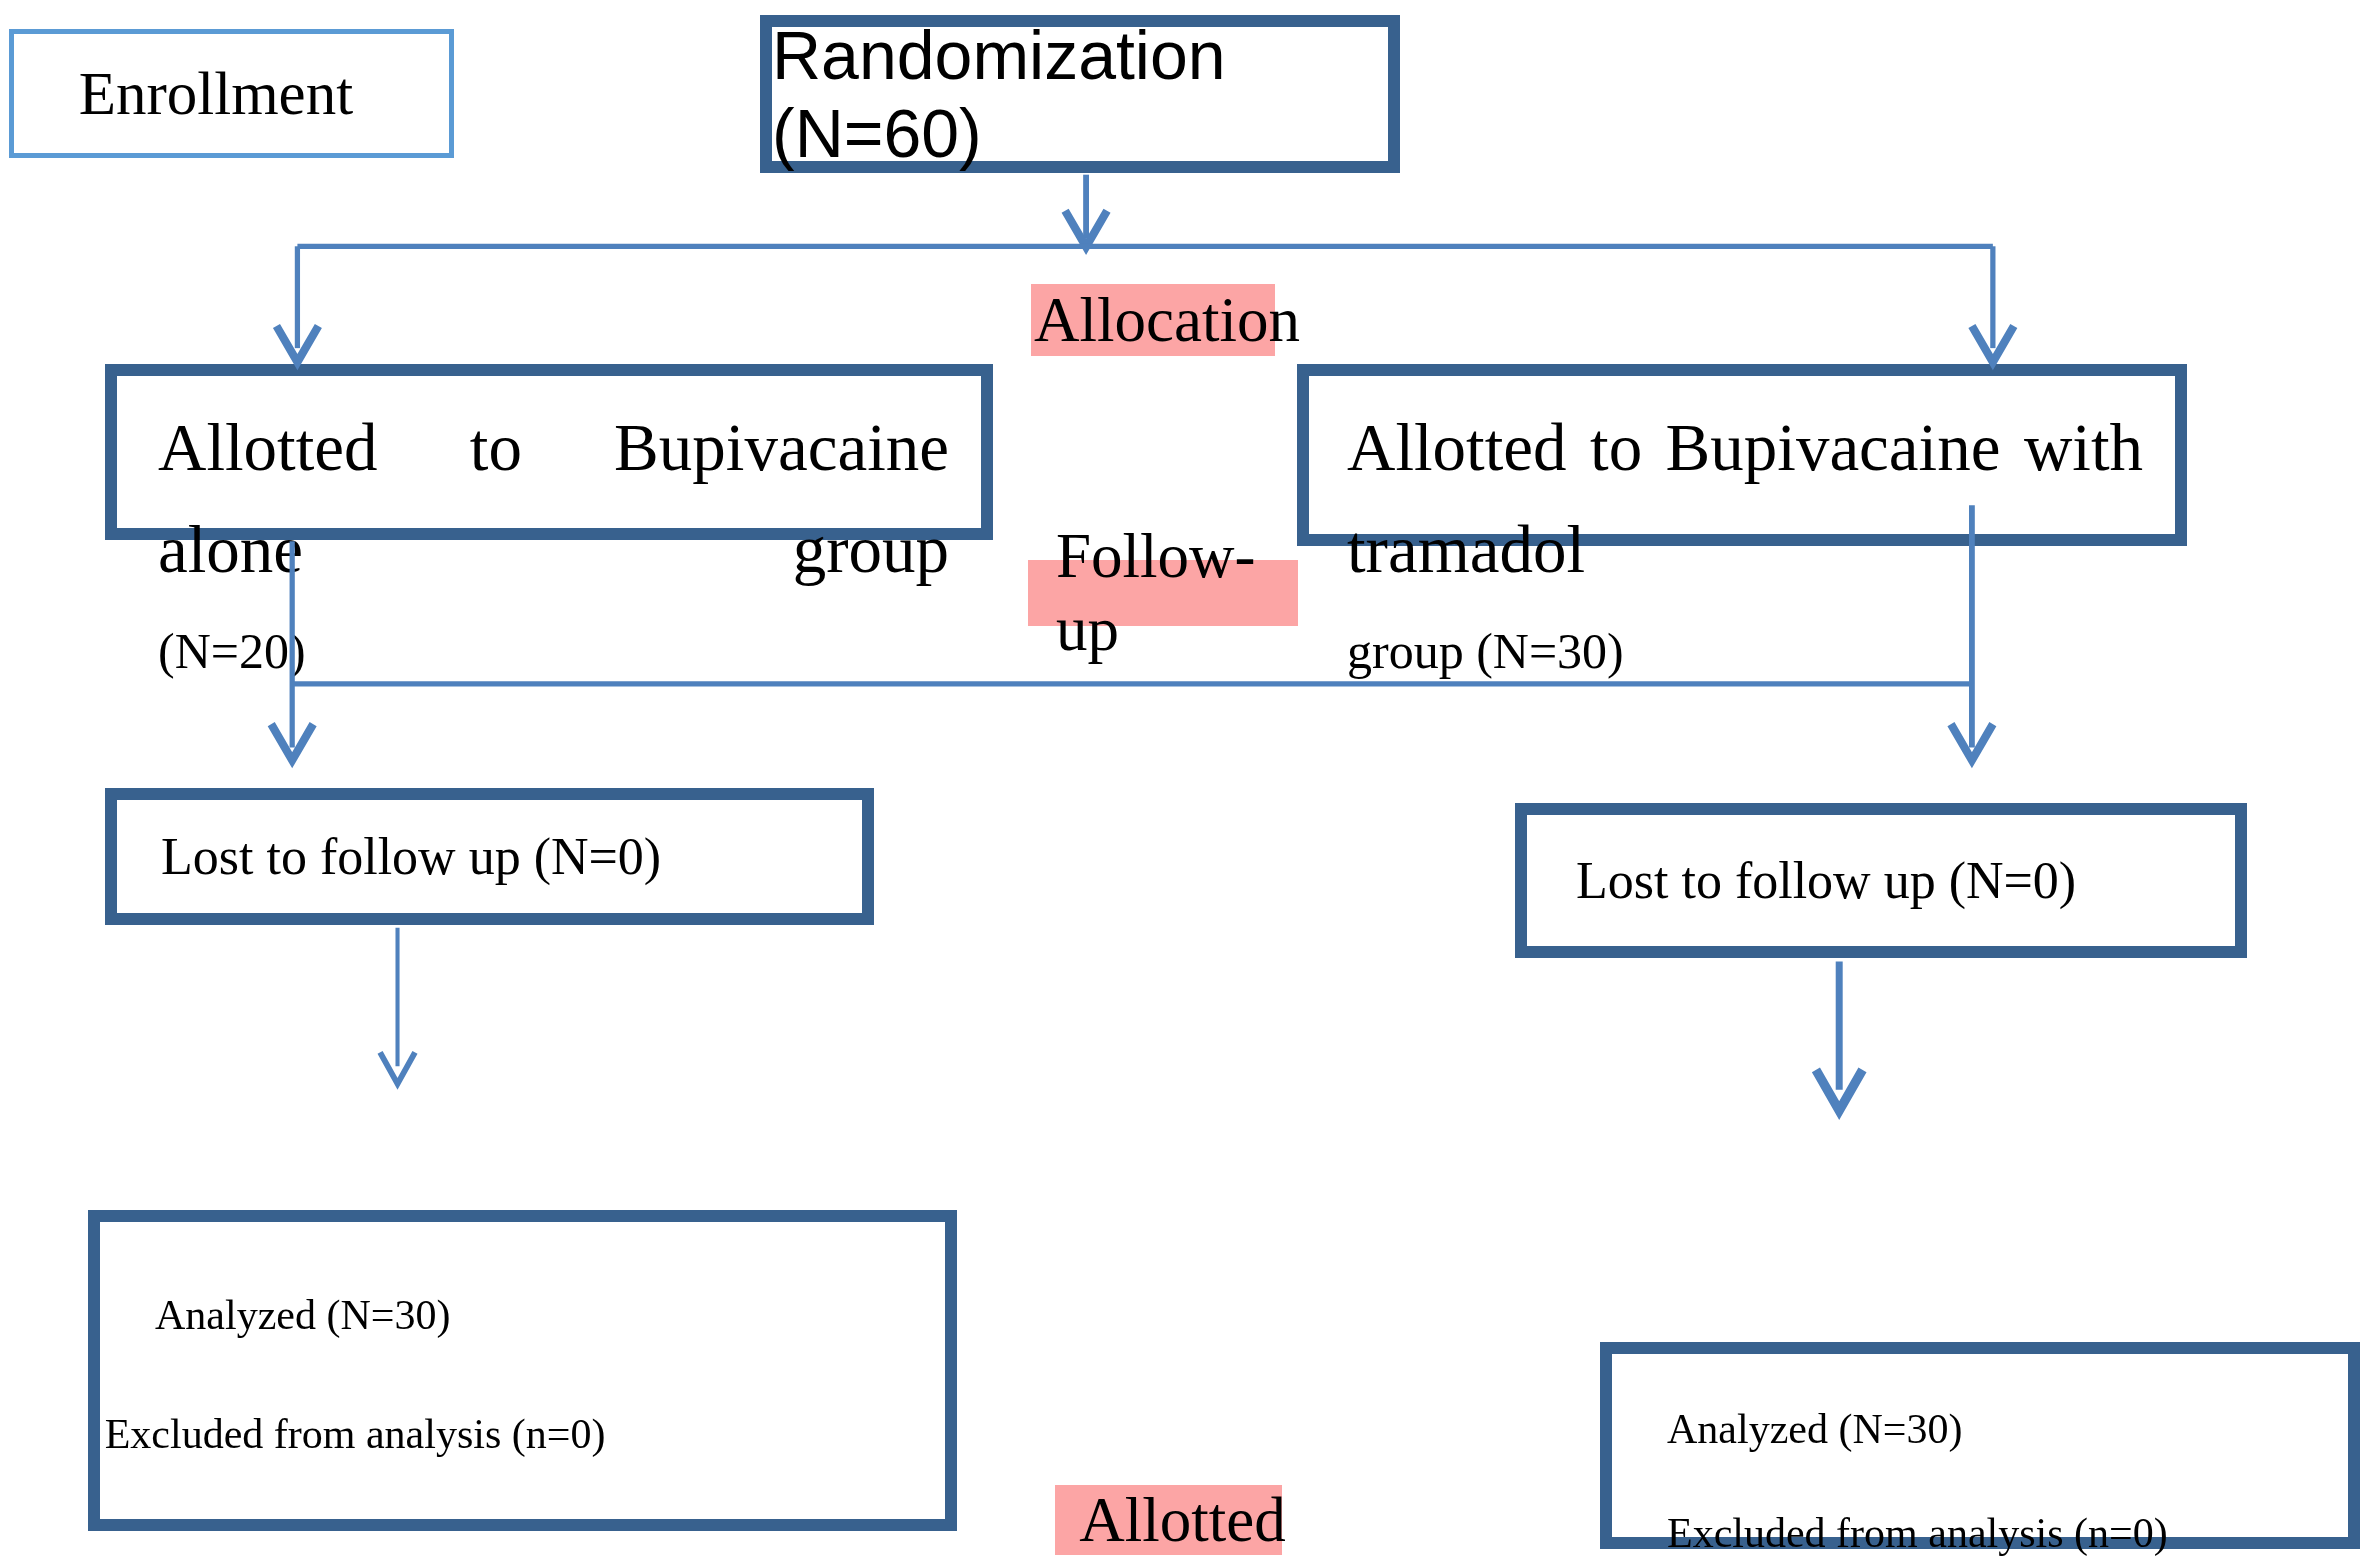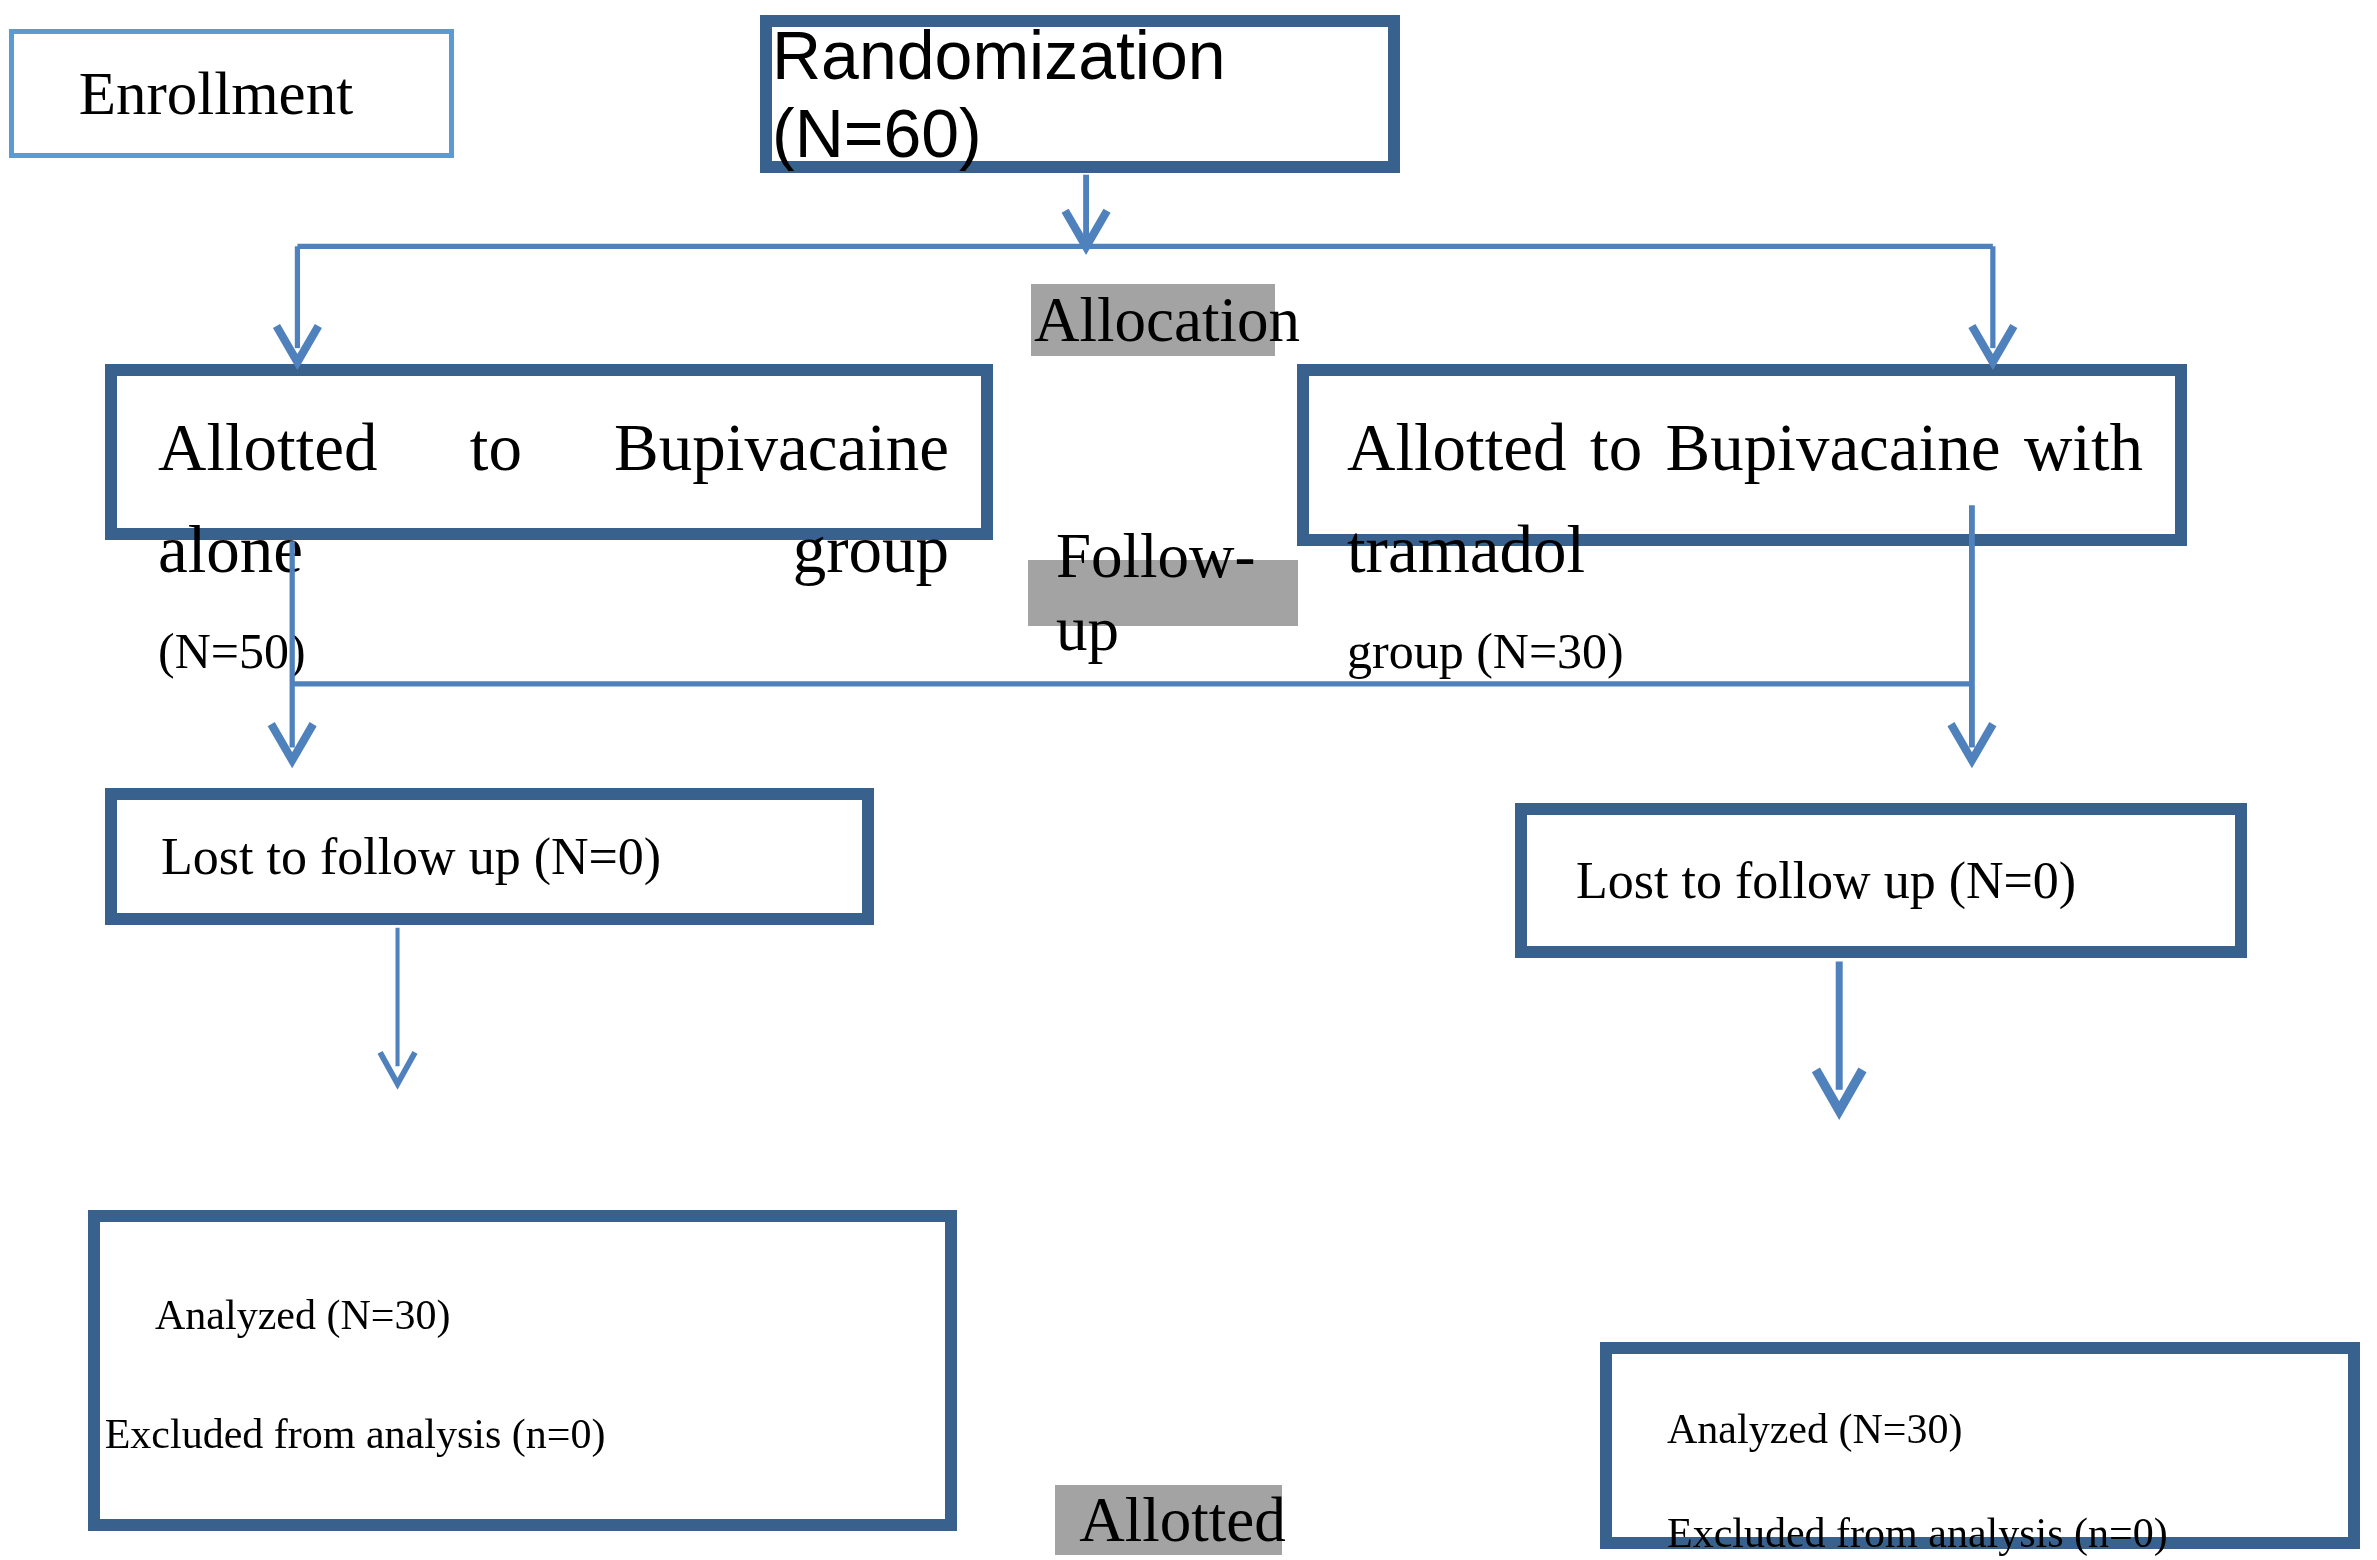--- a/index.html
+++ b/index.html
@@ -46,21 +46,21 @@
   .lost-left{ left:105px; top:788px;width:769px;height:137px;display:flex;align-items:center;padding-left:44px;font-size:52px;}
   .lost-right{left:1515px;top:803px;width:732px;height:155px;display:flex;align-items:center;padding-left:49px;font-size:52px;}
   .ana-left{ left:88px; top:1210px;width:869px;height:321px;padding-top:34px;}
   .ana-right{left:1600px;top:1342px;width:760px;height:207px;padding-top:23px;}
   .ana-line{font-size:42px;line-height:119px;}
   .ana-left .l1{padding-left:55px;}
   .ana-left .l2{padding-left:4.7px;}
   .ana-right .ana-line{line-height:104px;padding-left:55px;}
   .stage-label{
     position:absolute;
-    background:#a3a3a3;
+    background:#fca5a5;
     font-size:63px;
     display:flex;align-items:center;justify-content:center;
     box-sizing:border-box;
     padding-left:28px;
   }
   .lbl-allocation{left:1031px;top:284px;width:244px;height:72px;}
   .lbl-followup{ left:1028px;top:560px;width:270px;height:66px;}
   .lbl-analysis{ left:1055px;top:1485px;width:227px;height:70px;}
   #connector-layer{
     position:absolute;left:0;top:0;width:2377px;height:1560px;
@@ -80,21 +80,21 @@
   <div class="box rand-box">
     <span>Randomization (N=60)</span>
   </div>
 
   <div class="stage-label lbl-allocation">
     <span>Allocation</span>
   </div>
 
   <div class="box alloc-left">
     <div class="alloc-line1">Allotted to Bupivacaine alone group</div>
-    <div class="alloc-line2">(N=50)</div>
+    <div class="alloc-line2">(N=20)</div>
   </div>
 
   <div class="box alloc-right">
     <div class="alloc-line1">Allotted to Bupivacaine with tramadol</div>
     <div class="alloc-line2">group (N=30)</div>
   </div>
 
   <div class="stage-label lbl-followup">
     <span>Follow-up</span>
   </div>

